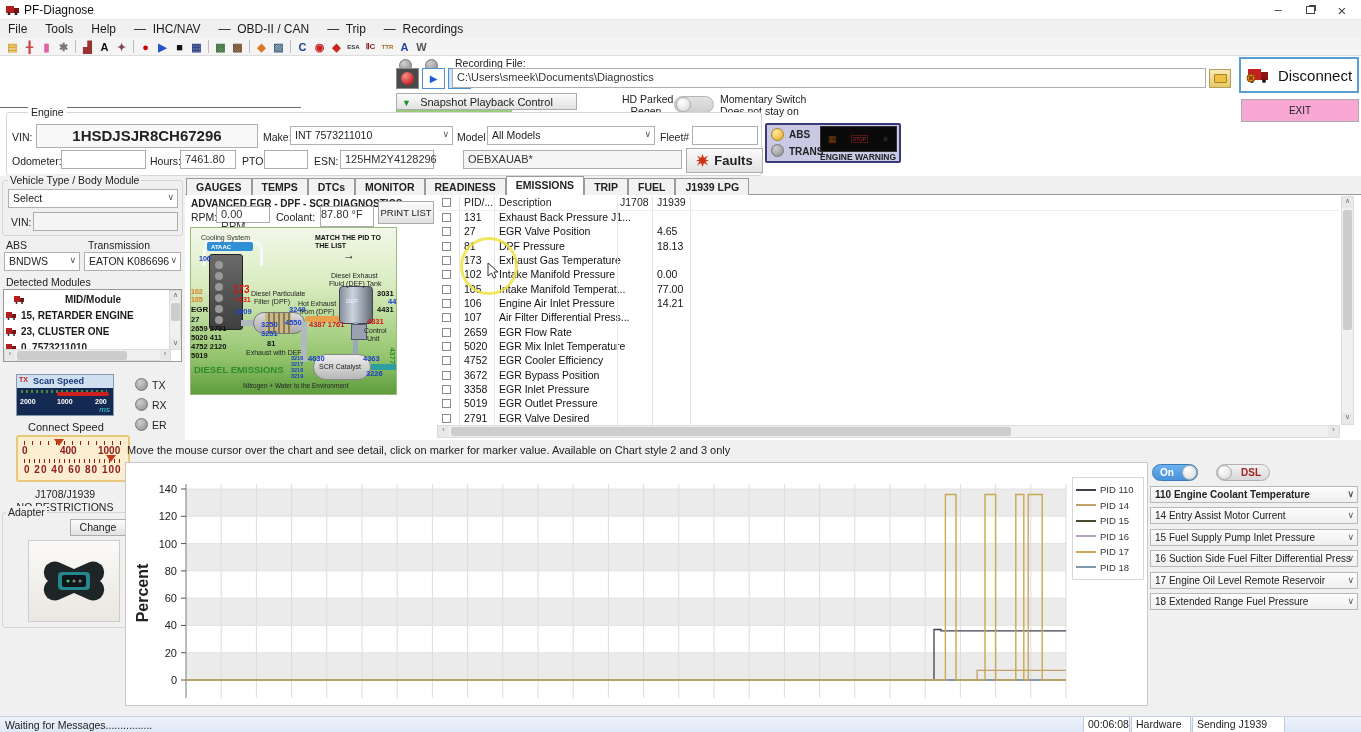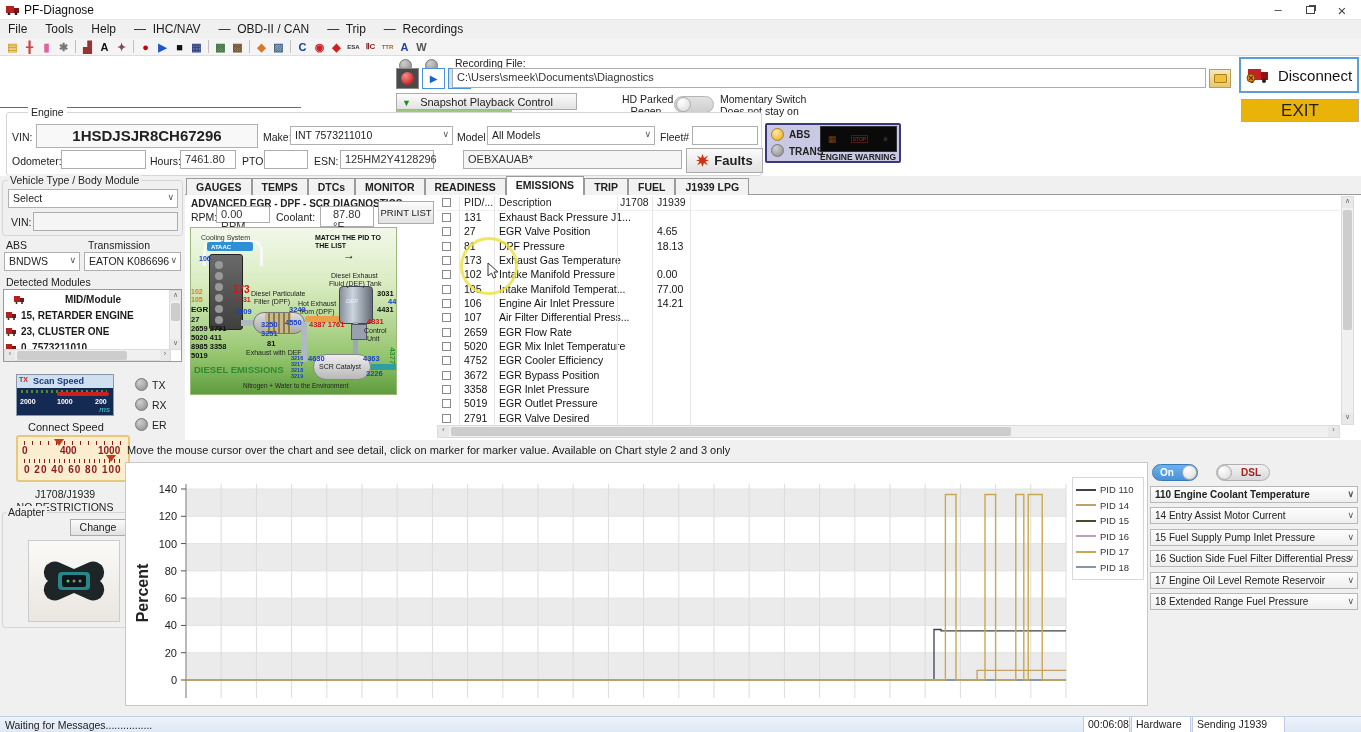--- a/index.html
+++ b/index.html
@@ -157,21 +157,21 @@
   <svg width="24" height="18">
       <rect x="2" y="3" width="13" height="11" fill="#c22222"></rect>
       <rect x="15" y="6" width="7" height="8" fill="#8a1515"></rect>
       <circle cx="6" cy="15" r="2" fill="#222"></circle>
       <circle cx="18" cy="15" r="2" fill="#222"></circle>
       <circle cx="5" cy="12" r="4" fill="#e88a1a" stroke="#7a4a00"></circle>
       <path d="M3 10 L7 14 M7 10 L3 14" stroke="#7a2a00" stroke-width="1.2"></path>
     </svg>
   <span style="font-size:15px;color:#111">Disconnect</span>
 </div>
-<div class="abs btn" style="left:1241px;top:99px;width:118px;height:23px;font-size:17px;line-height:21px;background:#eab308">EXIT</div>
+<div class="abs btn" style="left:1241px;top:99px;width:118px;height:23px;font-size:10px;line-height:21px;background:#f9a8d4">EXIT</div>
 
 <div class="abs groupbox" style="left:6px;top:112px;width:756px;height:64px;background:#fff"></div>
 <span class="abs lbl" style="left:28px;top:106px;background:#fff;padding:0 3px">Engine</span>
 
 <span class="abs lbl" style="left:12px;top:131px">VIN:</span>
 <div class="abs" style="left:36px;top:124px;width:222px;height:24px;border:1px solid #b0b0b0;background:#f8f8f8;text-align:center;font-size:15px;font-weight:bold;line-height:22px">1HSDJSJR8CH67296</div>
 <span class="abs lbl" style="left:263px;top:131px">Make:</span>
 <div class="sel" style="left:290px;top:126px;width:163px;height:19px">INT  7573211010</div>
 <span class="abs lbl" style="left:457px;top:131px">Model</span>
 <div class="sel" style="left:487px;top:126px;width:168px;height:19px">All Models</div>
@@ -340,21 +340,21 @@
     <span class="tab active">EMISSIONS</span>
     <span class="tab">TRIP</span>
     <span class="tab">FUEL</span>
     <span class="tab">J1939 LPG</span>
   </div>
 
 <span class="abs" style="left:191px;top:198px;font-size:10px;font-weight:bold">ADVANCED EGR - DPF - SCR DIAGNOSTICS</span>
 <span class="abs lbl" style="left:191px;top:211px">RPM:</span>
 <div class="abs txt-input" style="left:216px;top:206px;width:54px;height:17px;padding:1px 4px">0.00 RPM</div>
 <span class="abs lbl" style="left:276px;top:211px">Coolant:</span>
-<div class="abs txt-input" style="left:320px;top:206px;width:54px;height:21px;padding:1px 12px">87.80 °F</div>
+<div class="abs txt-input" style="left:320px;top:206px;width:54px;height:21px;padding:1px 0">87.80 °F</div>
 <div class="abs btn" style="left:378px;top:201px;width:56px;height:23px;font-size:9.5px;line-height:21px">PRINT LIST</div>
 
 <div class="abs" id="diagram">
   <div class="shape" style="left:12px;top:12px;width:60px;height:26px;border:3px solid #f8f8f8;border-bottom:0;border-radius:10px 10px 0 0"></div>
   <div class="shape" style="left:16px;top:14px;width:46px;height:9px;background:#2e8fd4;border-radius:2px"></div>
   <div class="shape" style="left:18px;top:26px;width:34px;height:76px;background:linear-gradient(#6a6a6a,#3f3f3f);border:1px solid #222;border-radius:3px"></div>
   <div class="shape" style="left:24px;top:33px;width:8px;height:8px;border-radius:50%;background:#999;box-shadow:0 11px #999,0 22px #999,0 33px #999,0 44px #999,0 55px #999"></div>
   <div class="shape" style="left:50px;top:92px;width:18px;height:6px;background:#b0b8c0"></div>
   <div class="shape" style="left:62px;top:84px;width:52px;height:22px;background:linear-gradient(#ddd,#aaa);border:1px solid #777;border-radius:11px"></div>
   <div class="shape" style="left:74px;top:85px;width:26px;height:20px;background:repeating-linear-gradient(90deg,#c9b98a 0 3px,#8a7a50 3px 5px)"></div>
@@ -370,21 +370,21 @@
       <span class="dl" style="left: 20px; top: 16px; font-size: 6px; color: rgb(255, 255, 255); font-weight: bold;">ATAAC</span>
       <span class="dl" style="left: 8px; top: 27px; font-size: 7px; color: rgb(26, 63, 204); font-weight: bold;">106</span>
       <span class="dl" style="left: 0px; top: 60px; font-size: 7px; color: rgb(224, 120, 32); font-weight: bold;">102</span>
       <span class="dl" style="left: 0px; top: 68px; font-size: 7px; color: rgb(224, 120, 32); font-weight: bold;">105</span>
       <span class="dl" style="left: 42px; top: 57px; font-size: 10px; color: rgb(221, 17, 17); font-weight: bold;">173</span>
       <span class="dl" style="left: 44px; top: 68px; font-size: 7px; color: rgb(221, 17, 17); font-weight: bold;">+131</span>
       <span class="dl" style="left: 0px; top: 78px; font-size: 8px; color: rgb(17, 17, 17); font-weight: bold;">EGR</span>
       <span class="dl" style="left: 0px; top: 88px; font-size: 7.5px; color: rgb(17, 17, 17); font-weight: bold;">27</span>
       <span class="dl" style="left: 0px; top: 97px; font-size: 7.5px; color: rgb(17, 17, 17); font-weight: bold;">2659 2791</span>
       <span class="dl" style="left: 0px; top: 106px; font-size: 7.5px; color: rgb(17, 17, 17); font-weight: bold;">5020  411</span>
-      <span class="dl" style="left: 0px; top: 115px; font-size: 7.5px; color: rgb(17, 17, 17); font-weight: bold;">8985 3358</span>
+      <span class="dl" style="left: 0px; top: 115px; font-size: 7.5px; color: rgb(17, 17, 17); font-weight: bold;">4752 2120</span>
       <span class="dl" style="left: 0px; top: 124px; font-size: 7.5px; color: rgb(17, 17, 17); font-weight: bold;">5019</span>
       <span class="dl" style="left: 44px; top: 80px; font-size: 7.5px; color: rgb(26, 63, 204); font-weight: bold;">3609</span>
       <span class="dl" style="left: 60px; top: 62px; font-size: 7px; color: rgb(34, 34, 34);">Diesel Particulate</span>
       <span class="dl" style="left: 63px; top: 70px; font-size: 7px; color: rgb(34, 34, 34);">Filter (DPF)</span>
       <span class="dl" style="left: 98px; top: 78px; font-size: 7.5px; color: rgb(26, 63, 204); font-weight: bold;">3249</span>
       <span class="dl" style="left: 70px; top: 93px; font-size: 7.5px; color: rgb(26, 63, 204); font-weight: bold;">3250</span>
       <span class="dl" style="left: 70px; top: 102px; font-size: 7.5px; color: rgb(26, 63, 204); font-weight: bold;">3251</span>
       <span class="dl" style="left: 94px; top: 91px; font-size: 7.5px; color: rgb(26, 63, 204); font-weight: bold;">4550</span>
       <span class="dl" style="left: 76px; top: 112px; font-size: 7.5px; color: rgb(17, 17, 17); font-weight: bold;">81</span>
       <span class="dl" style="left: 55px; top: 121px; font-size: 7px; color: rgb(34, 34, 34);">Exhaust with DEF</span>

